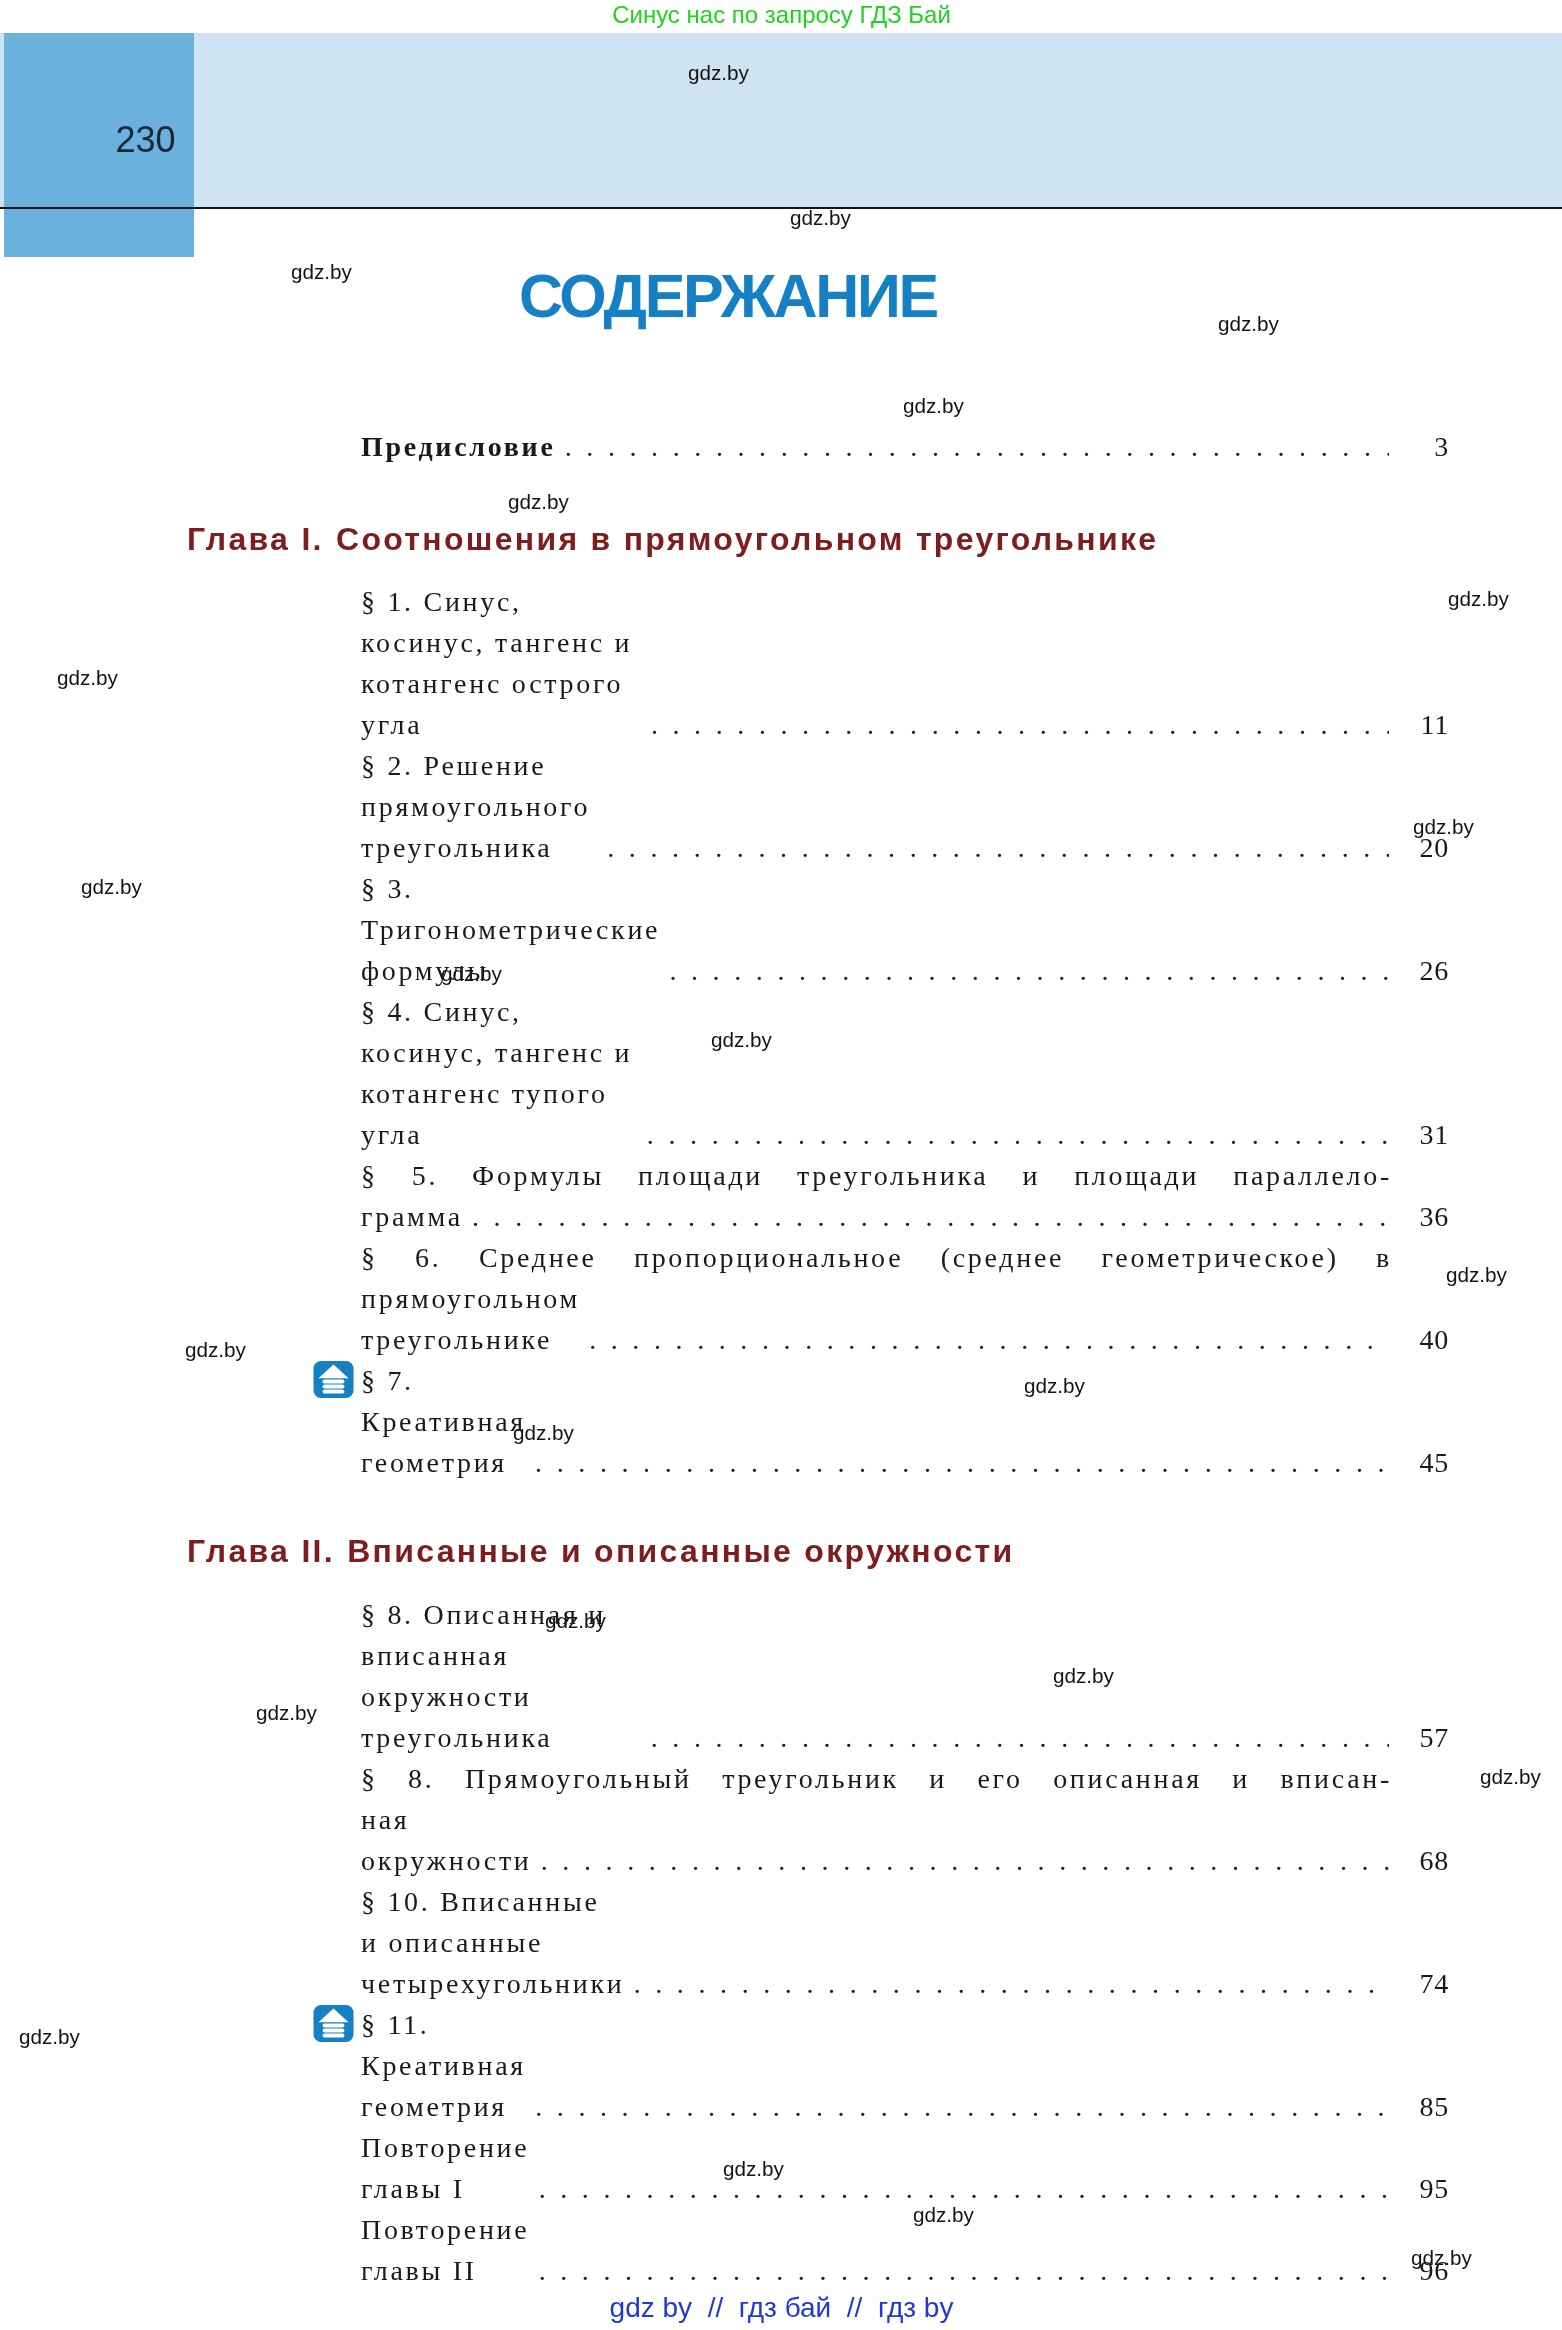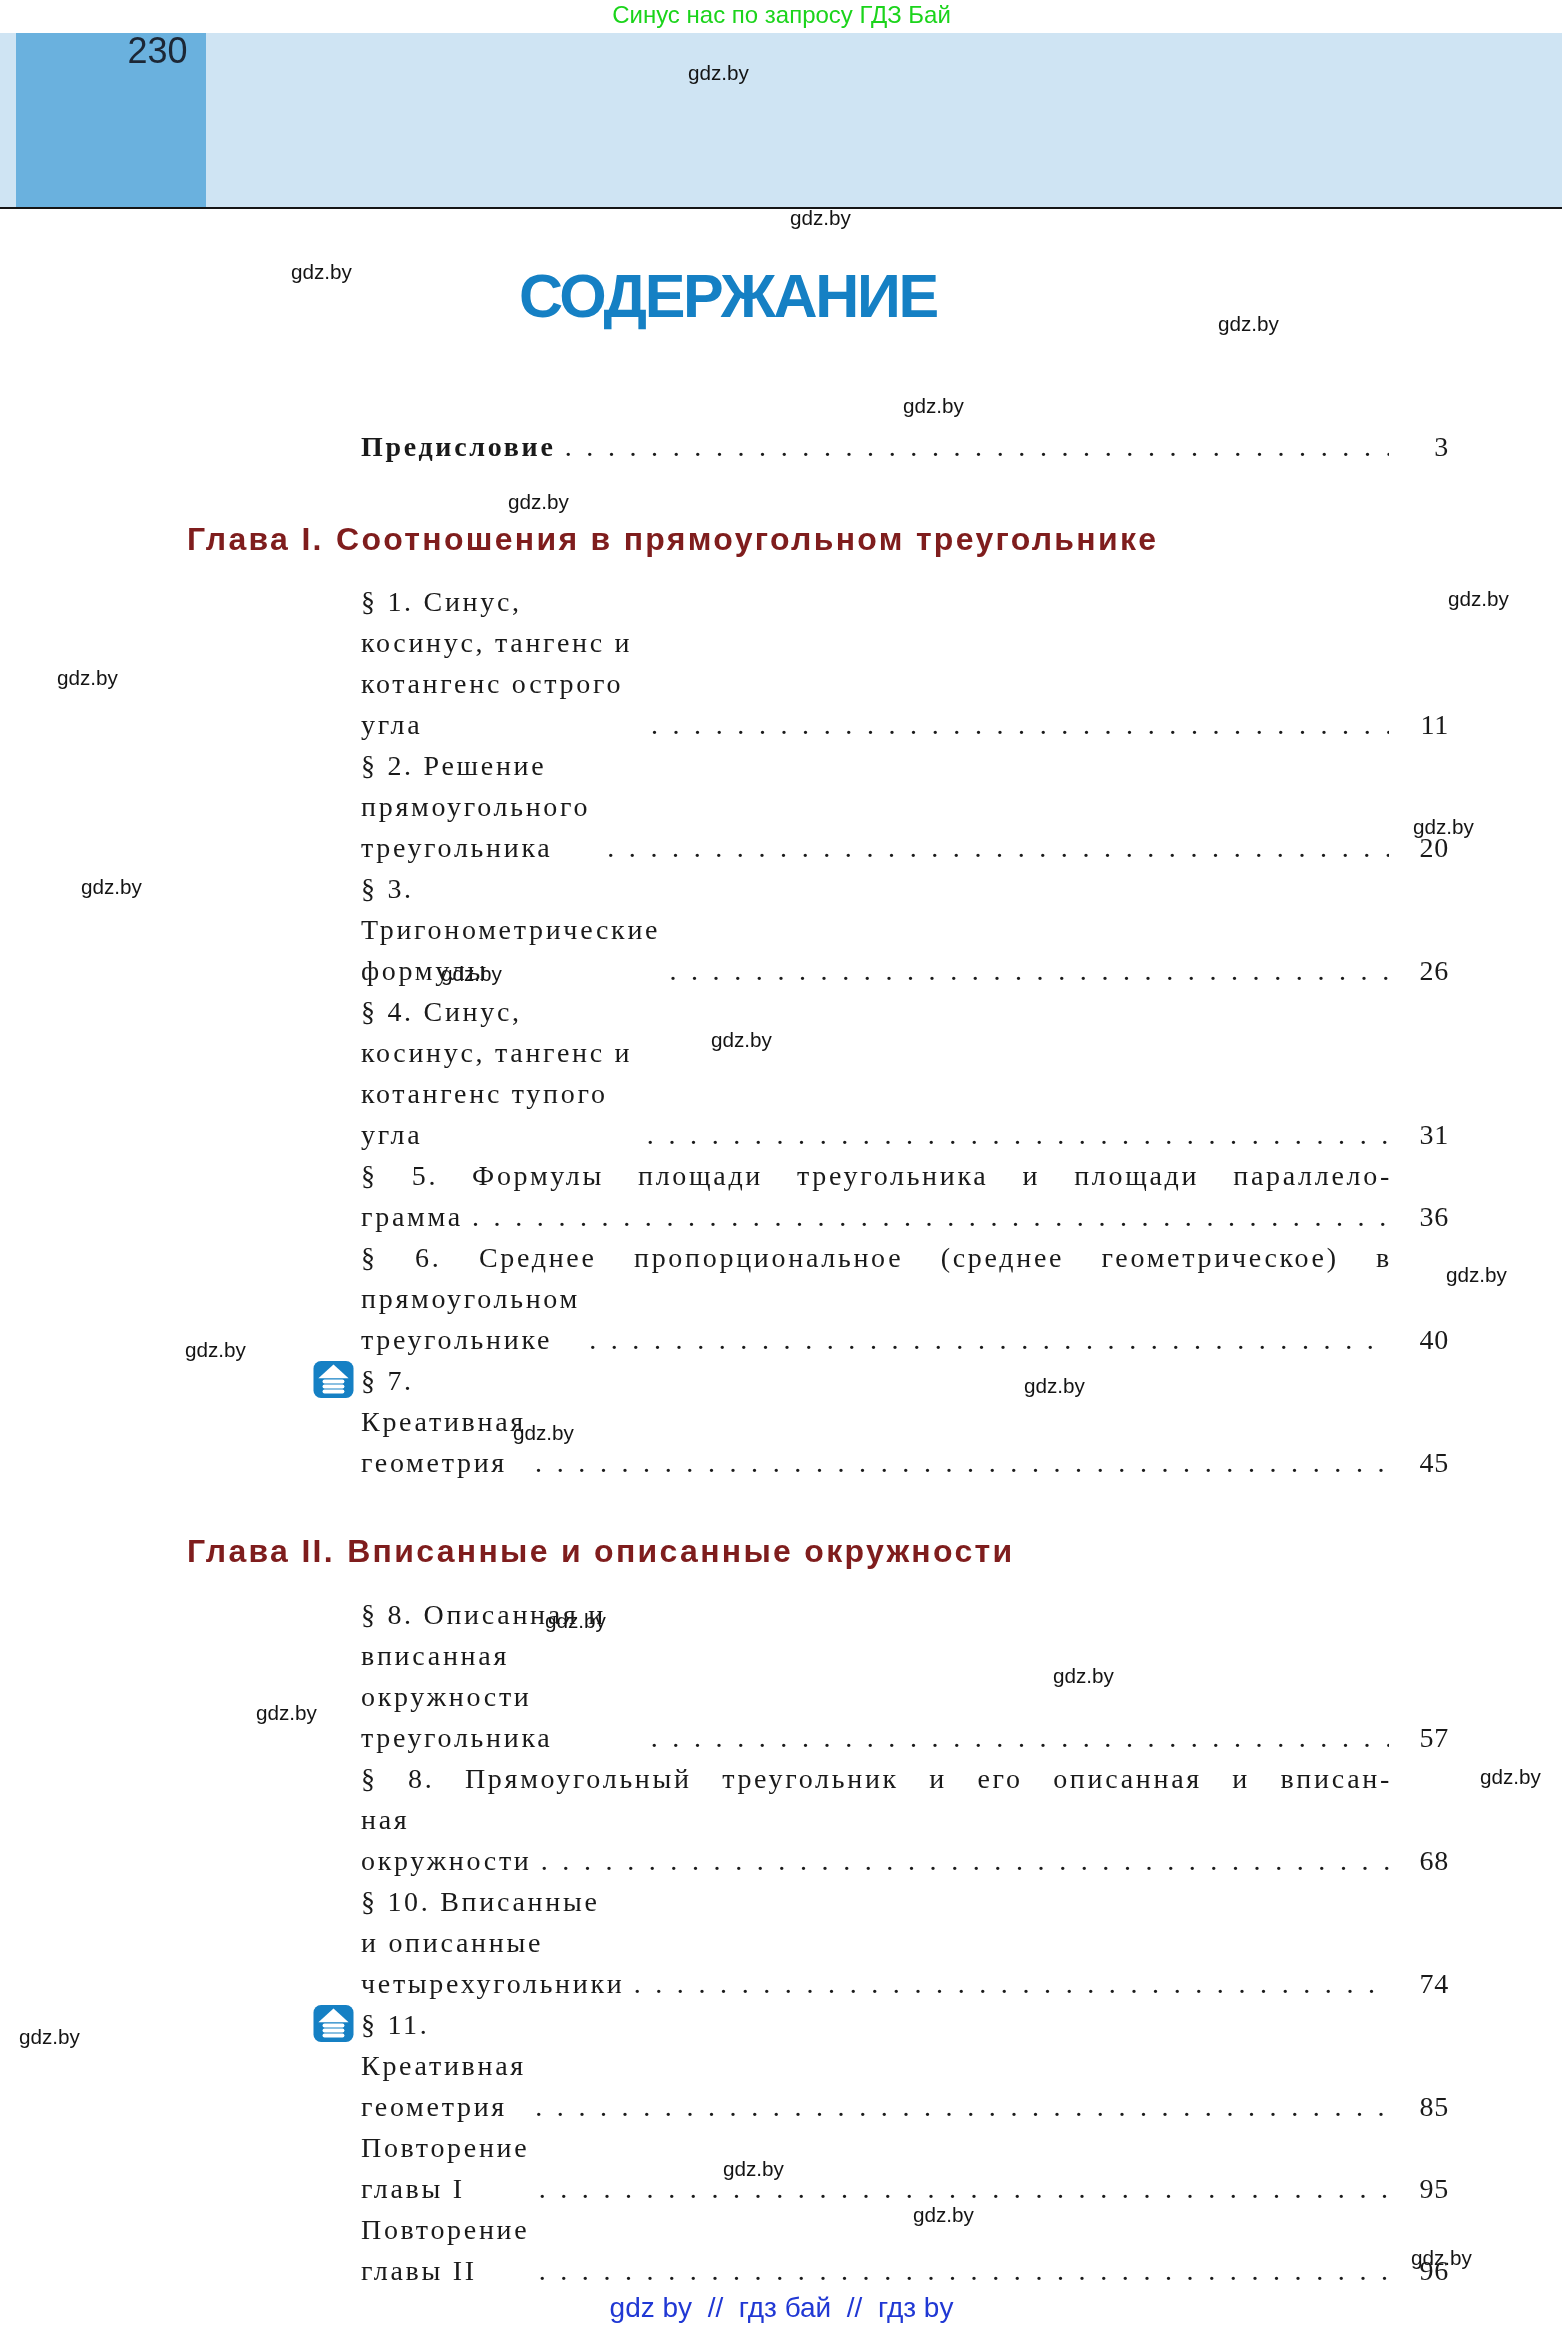--- a/index.html
+++ b/index.html
@@ -6,22 +6,22 @@
   .page{position:relative;width:1563px;height:2330px;background:#ffffff;overflow:hidden;
         font-family:"Liberation Serif","DejaVu Serif",serif;color:#1a1a1a;}
 
   
   .promo{position:absolute;top:0.8px;left:0;width:100%;text-align:center;
          font-family:"Liberation Sans","DejaVu Sans",sans-serif;
          font-size:24px;color:#1bd41b;}
 
   
   .band{position:absolute;top:33px;left:0;width:100%;height:174px;background:#cfe4f3;}
-  .band-dark{position:absolute;top:0;left:16px;width:190px;height:174px;background:#6ab1de;
-             display:flex;align-items:flex-start;justify-content:flex-end;
+  .band-dark{position:absolute;top:0;left:4px;width:190px;height:224px;background:#6ab1de;
+             display:flex;align-items:center;justify-content:flex-end;
              padding:0 18.4px 10.7px 0;box-sizing:border-box;}
   .badge{font-family:"Liberation Sans","DejaVu Sans",sans-serif;font-size:36px;color:#1c2735;line-height:1;}
   .rule{position:absolute;top:207px;left:0;width:100%;height:2.3px;background:#151515;}
 
   
   .wm{position:absolute;font-family:"Liberation Sans","DejaVu Sans",sans-serif;
       font-size:20.7px;color:#141414;white-space:nowrap;line-height:1;}
 
   
   .doc-title{position:absolute;top:266px;left:519px;

